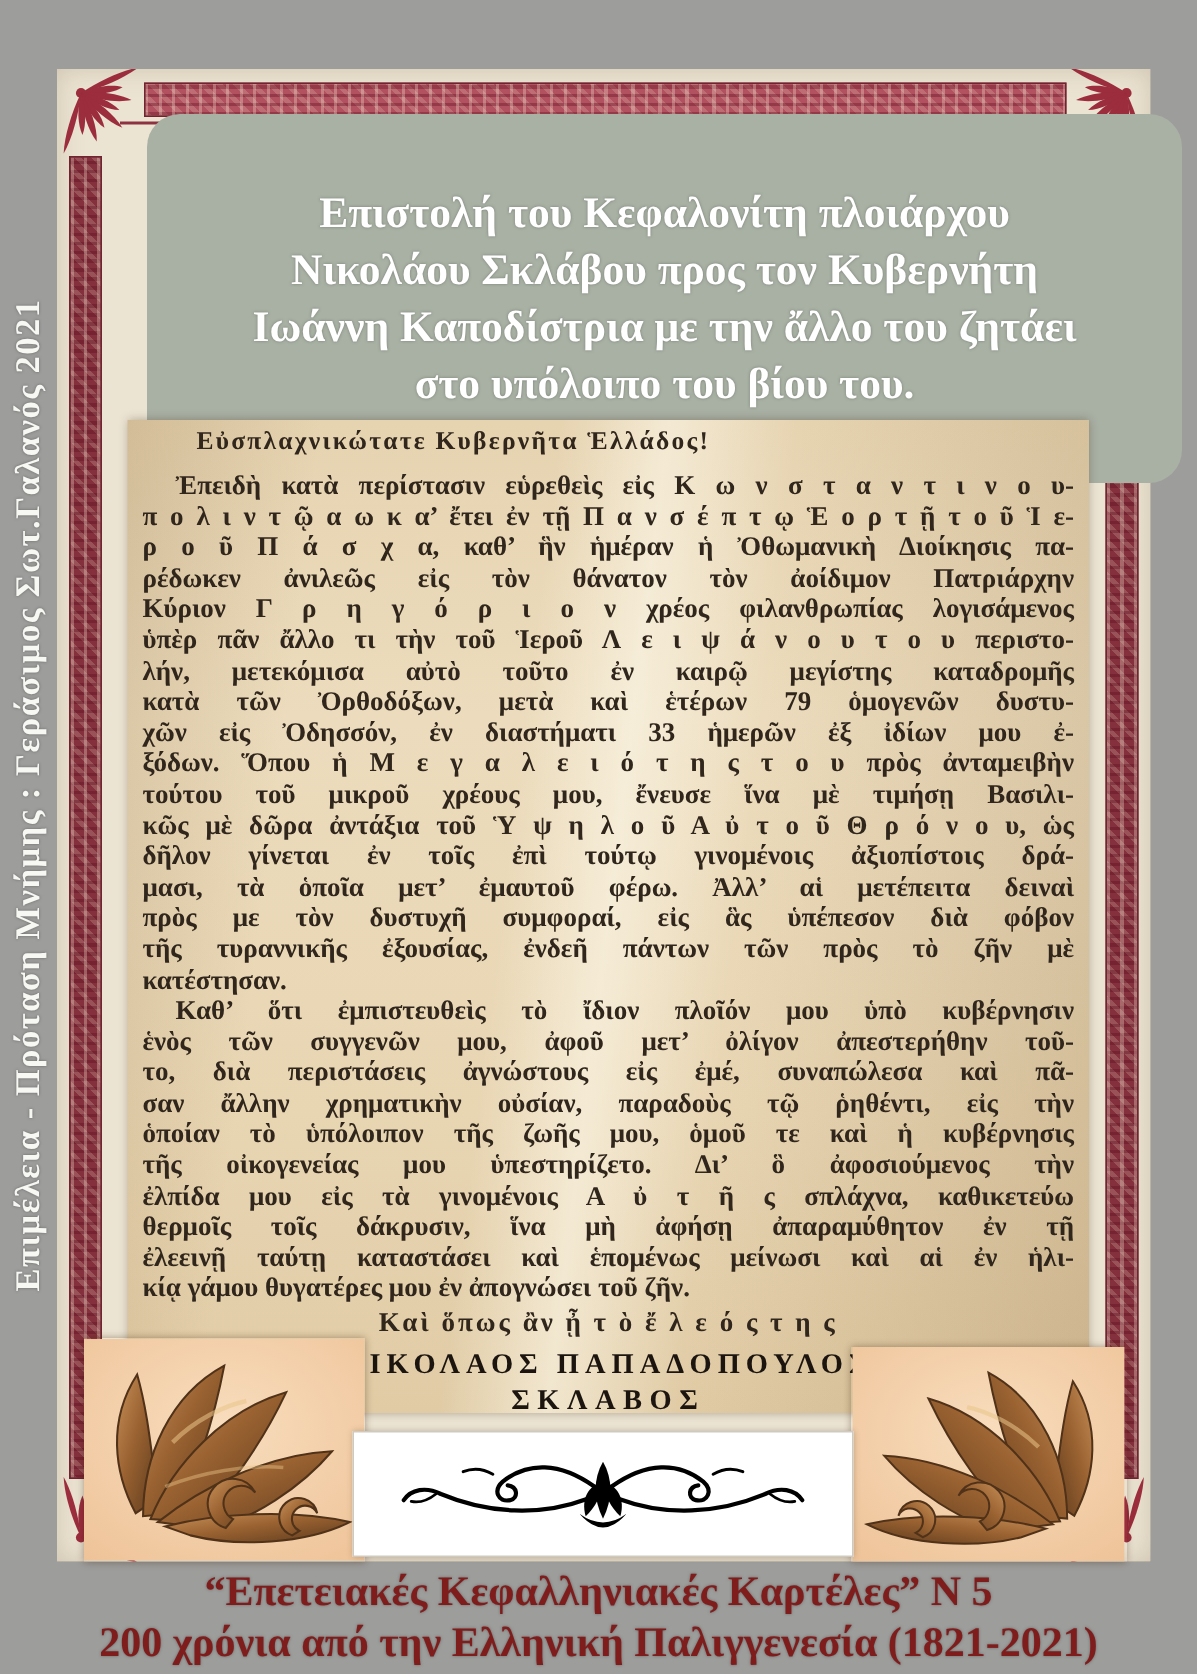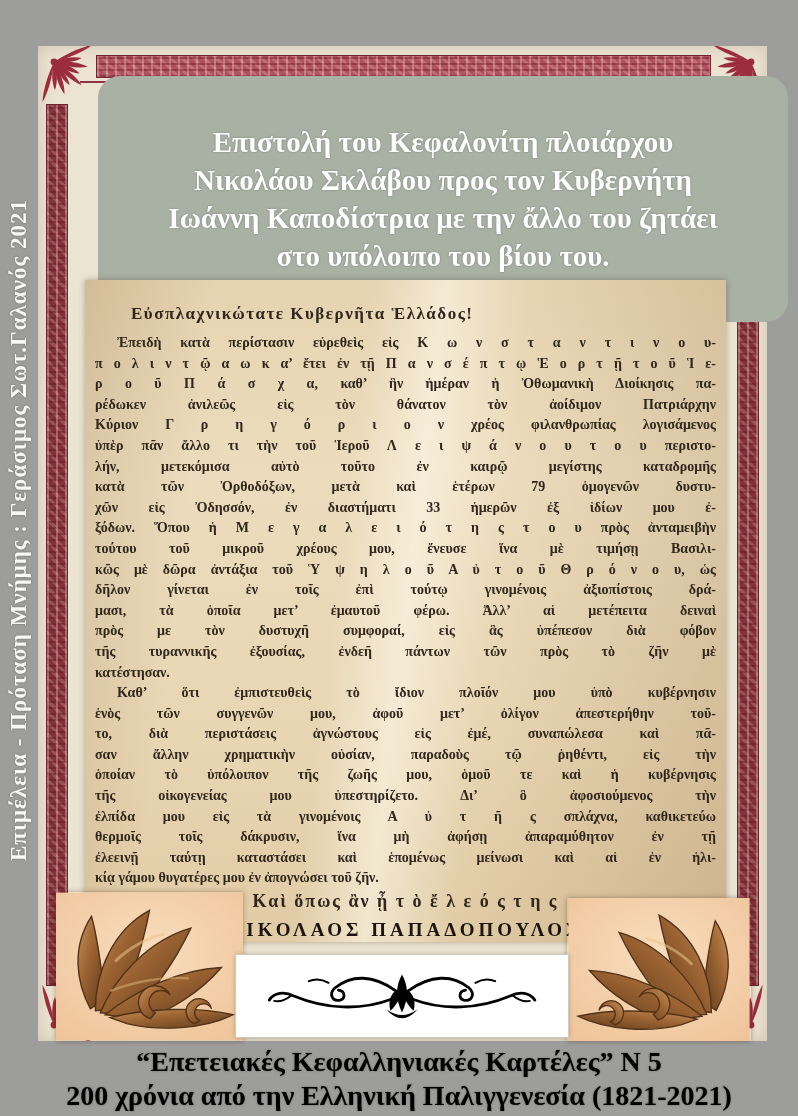--- a/index.html
+++ b/index.html
@@ -52,28 +52,28 @@
     text-shadow:0 0 2px rgba(70,80,70,.5);white-space:nowrap;
   }
   
   .clipping{
     position:absolute;left:47px;top:234px;width:641px;height:662px;
     background:
       linear-gradient(97deg, rgba(120,85,40,.18) 0%, rgba(0,0,0,0) 18%, rgba(0,0,0,0) 40%,
         rgba(255,252,240,.55) 50%, rgba(0,0,0,0) 62%, rgba(120,85,40,.20) 100%),
       linear-gradient(180deg,#e6d3b0 0%,#ecdcbd 30%,#e8d5b2 70%,#e0cba5 100%);
     box-shadow:0 0 6px rgba(60,40,20,.35);
-    color:#30261c;overflow:hidden;padding:20px 10px 0 10px;box-sizing:border-box;
+    color:#30261c;overflow:hidden;padding:0 10px 0 10px;box-sizing:border-box;
   }
   .salutation{
     font-weight:bold;font-size:17px;letter-spacing:1.5px;
     margin:4px 0 9px 36px;white-space:nowrap;
   }
   .doc-par .doc-line{
-    font-weight:bold;font-size:14px;line-height:20.6px;
+    font-weight:bold;font-size:18px;line-height:20.6px;
     text-align:justify;text-align-last:justify;
   }
   .doc-par.p1 .doc-line:first-child{padding-left:22px;}
   .doc-par.p2 .doc-line:first-child{padding-left:22px;}
   .doc-par.p2 .doc-line:last-child{text-align-last:left;}
   .doc-par.p1 .doc-line:last-child{text-align-last:left;}
   .closing-line{
     font-weight:bold;font-size:18px;margin-top:2px;text-align:center;letter-spacing:2px;
   }
   .sig{
@@ -87,21 +87,21 @@
   .leaf-right{right:16px;top:852px;width:184px;height:143px;transform:scaleX(-1);}
   .flourish-box{
     position:absolute;left:197px;top:908px;width:332px;height:82px;
     background:#ffffff;border:1px solid #cfcac0;box-shadow:0 0 4px rgba(80,60,40,.3);
     display:flex;align-items:center;justify-content:center;
   }
   .flourish-box svg{width:312px;height:66px;}
   
   .footer-line{
     position:absolute;left:0;width:798px;text-align:center;
-    color:#000000;font-weight:bold;white-space:nowrap;
+    color:#7f1d1d;font-weight:bold;white-space:nowrap;
     text-shadow:0 0 2px rgba(60,60,60,.55);
   }
   .footer-1{top:1046px;font-size:28px;}
   .footer-2{top:1080px;font-size:28px;}
   .hidden-defs{position:absolute;width:0;height:0;overflow:hidden;}
 </style>
 </head>
 <body>
 
 <svg class="hidden-defs" aria-hidden="true">

